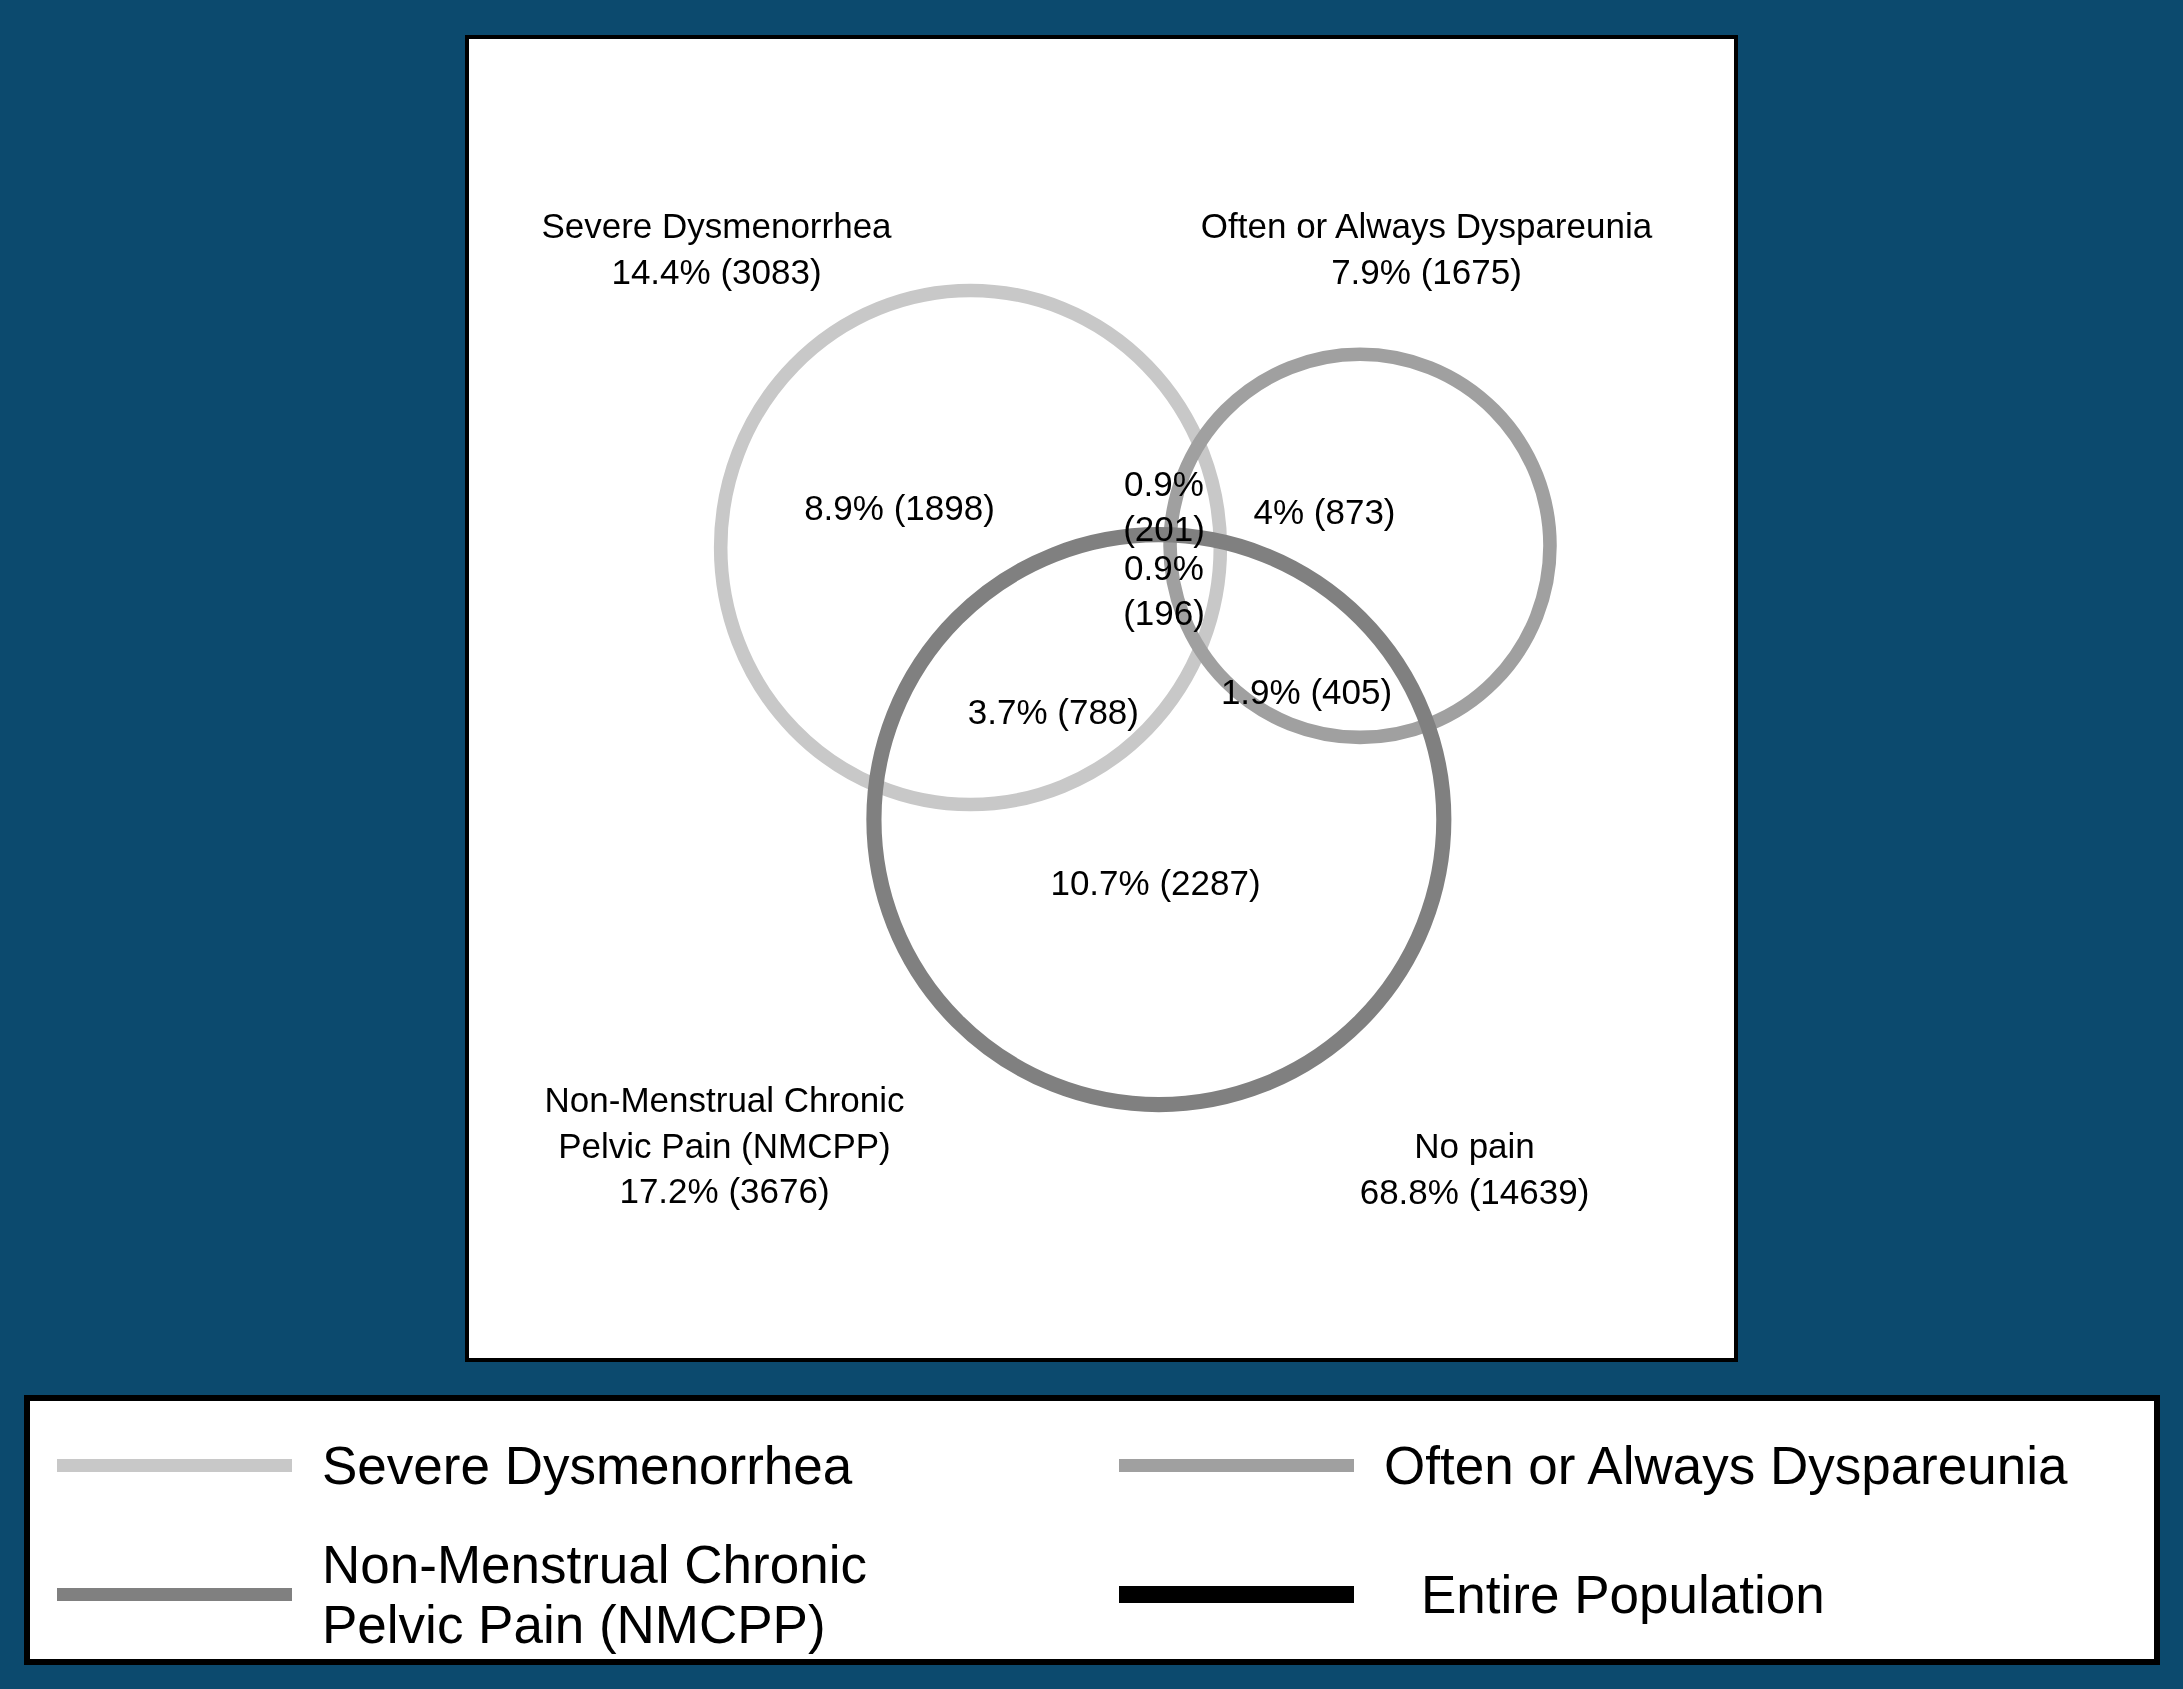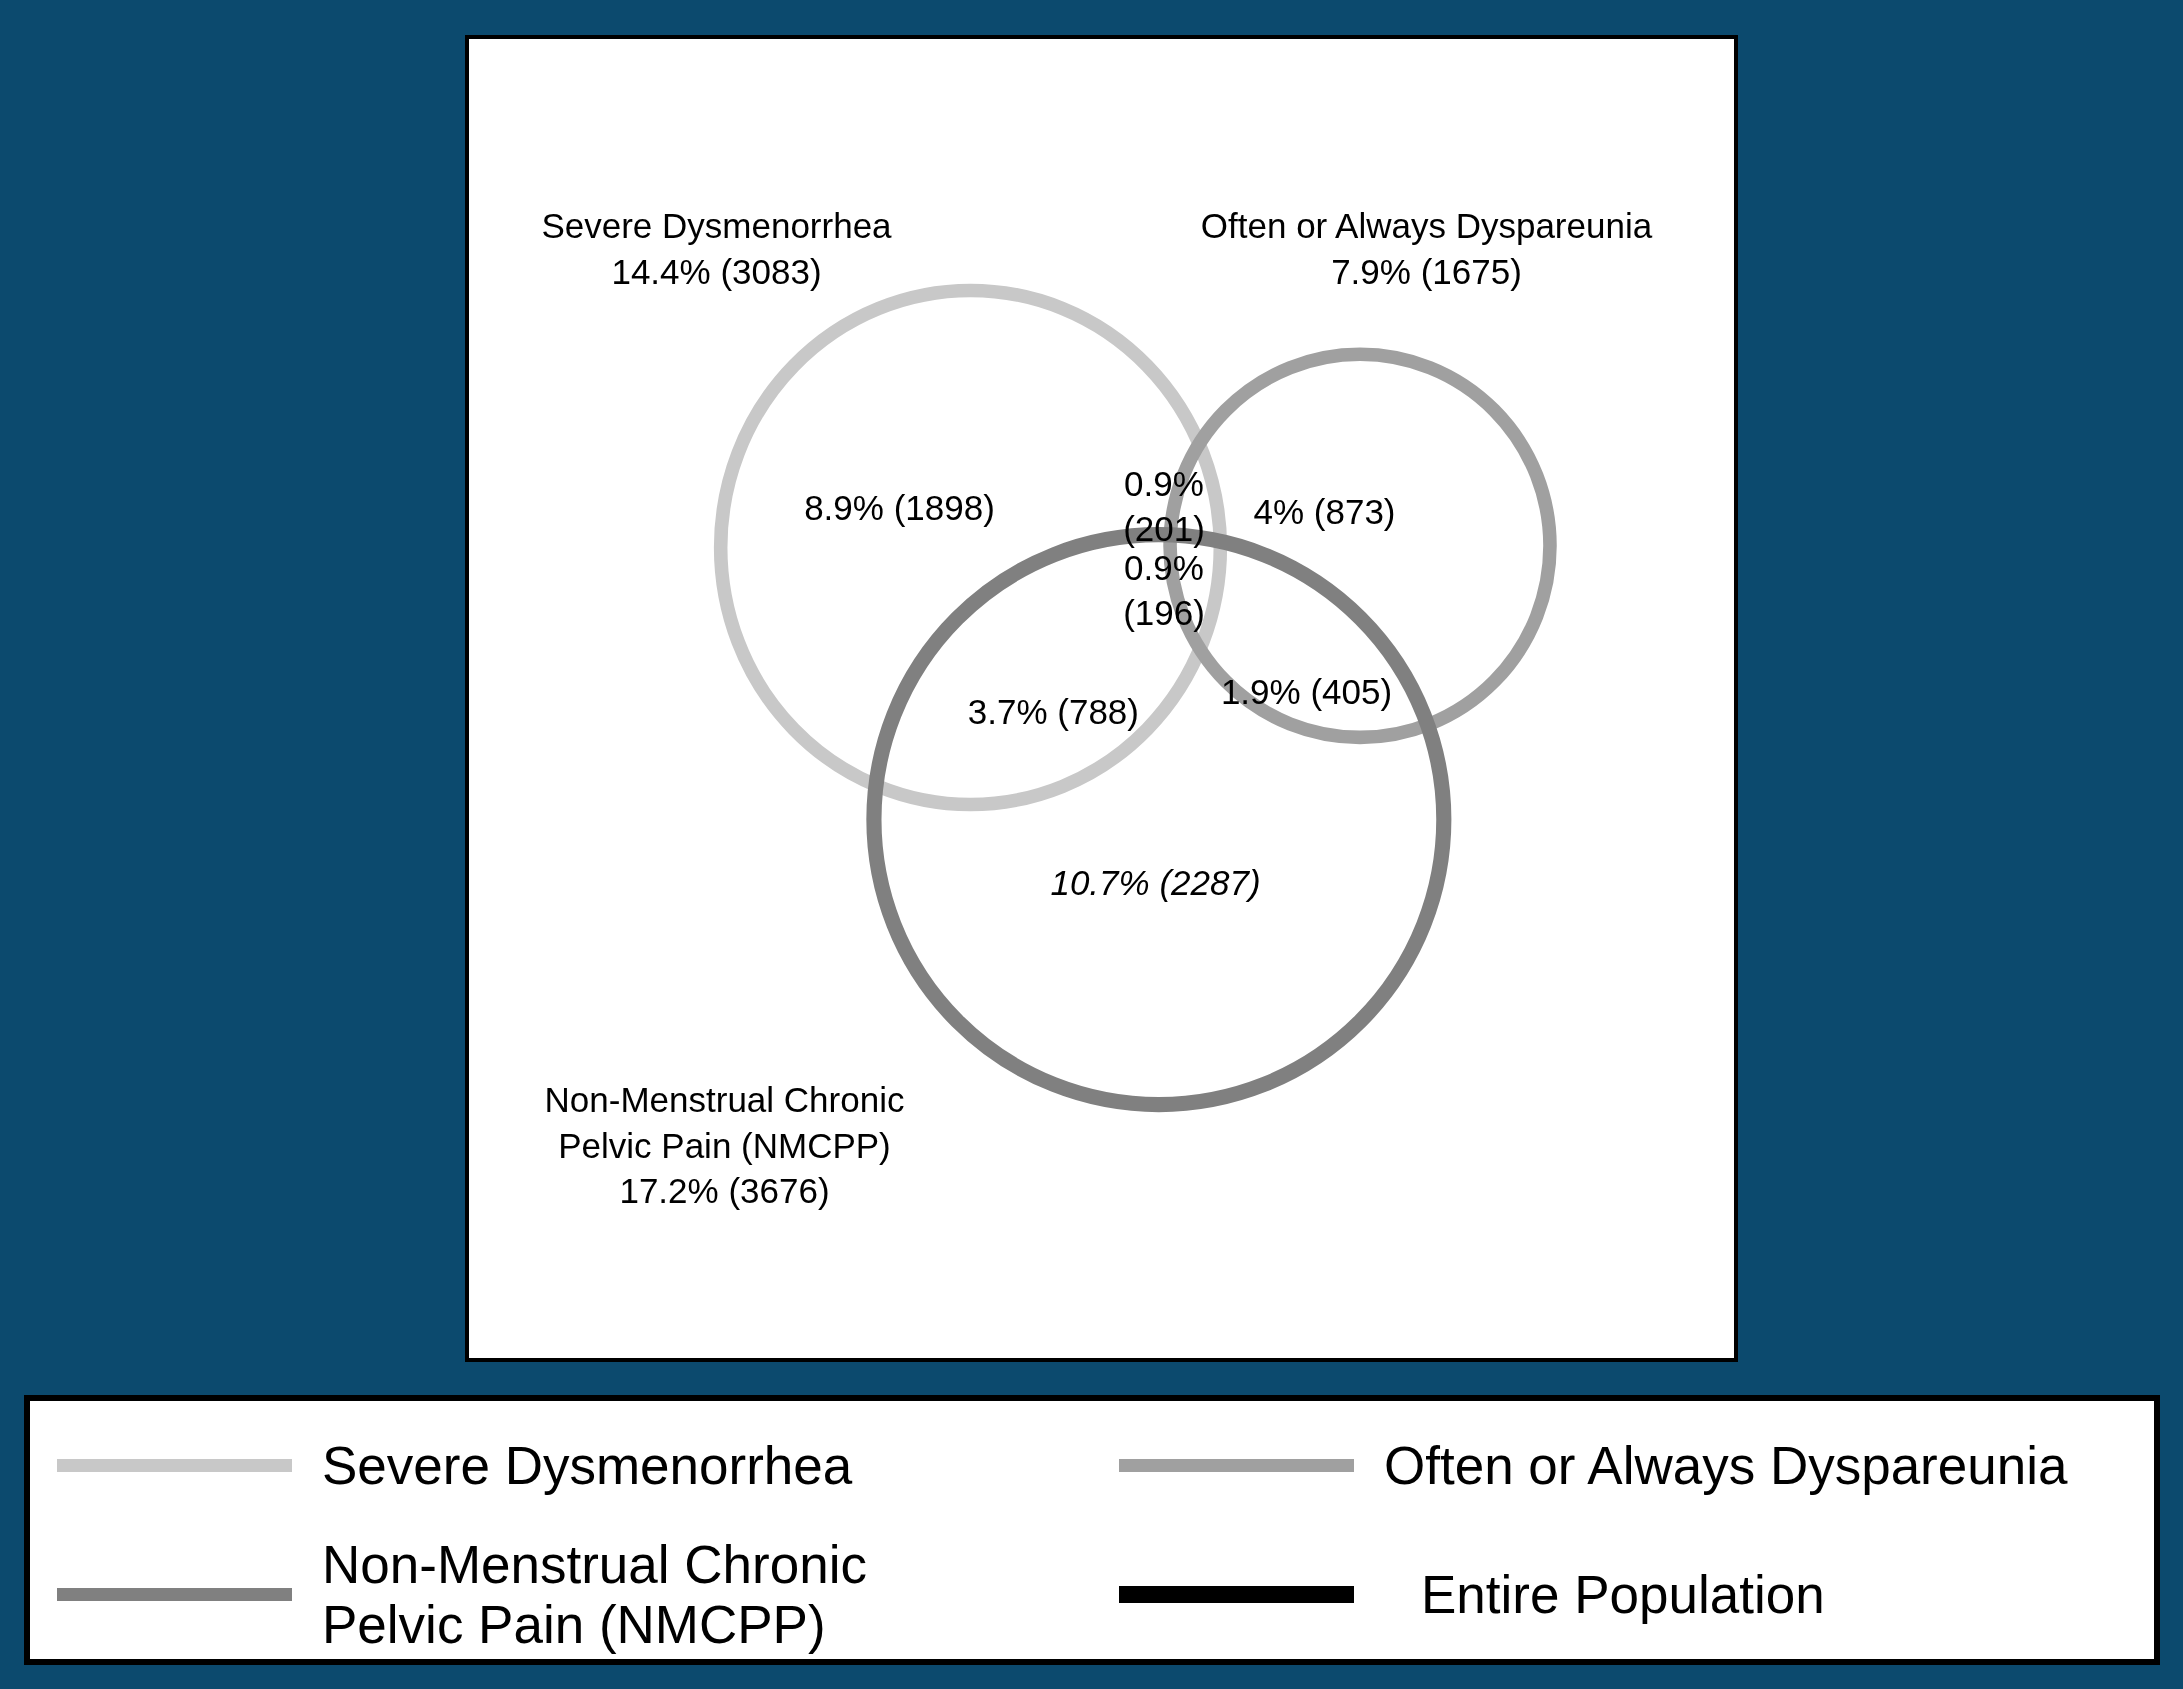--- a/index.html
+++ b/index.html
@@ -72,21 +72,21 @@
     white-space: pre-line;
     color: #000000;
   }
 
   #region-dys-only    { left: 295px;  top: 447px;  width: 271px; }
   #region-dysp-only   { left: 736px;  top: 451px;  width: 239px; }
   #region-dys-dysp    { left: 623px;  top: 423px;  width: 144px; }
   #region-all-three   { left: 623px;  top: 507px;  width: 144px; }
   #region-dys-nmcpp   { left: 399px;  top: 651px;  width: 271px; text-align: right; }
   #region-dysp-nmcpp  { left: 702px;  top: 631px;  width: 271px; }
-  #region-nmcpp-only  { left: 527px;  top: 822px; width: 319px; font-style: italic; }
+  #region-nmcpp-only  { left: 527px;  top: 822px; width: 319px; }
 
   
   #legend-box {
     position: absolute;
     left: 24px;
     top: 1395px;
     width: 2136px;
     height: 270px;
     border: 6.4px solid #000000;
     box-sizing: border-box;
@@ -152,20 +152,22 @@
       <div class="outside-label" id="label-dysmenorrhea">Severe Dysmenorrhea
 14.4% (3083)</div>
 
       <div class="outside-label" id="label-dyspareunia">Often or Always Dyspareunia
 7.9% (1675)</div>
 
       <div class="outside-label" id="label-nmcpp">Non-Menstrual Chronic
 Pelvic Pain (NMCPP)
 17.2% (3676)</div>
 
+      <div class="outside-label" id="label-nopain">No pain
+68.8% (14639)</div>
 
       <div class="region-value" id="region-dys-only">8.9% (1898)</div>
 
       <div class="region-value" id="region-dysp-only">4% (873)</div>
 
       <div class="region-value" id="region-dys-dysp">0.9%
 (201)</div>
 
       <div class="region-value" id="region-all-three">0.9%
 (196)</div>

